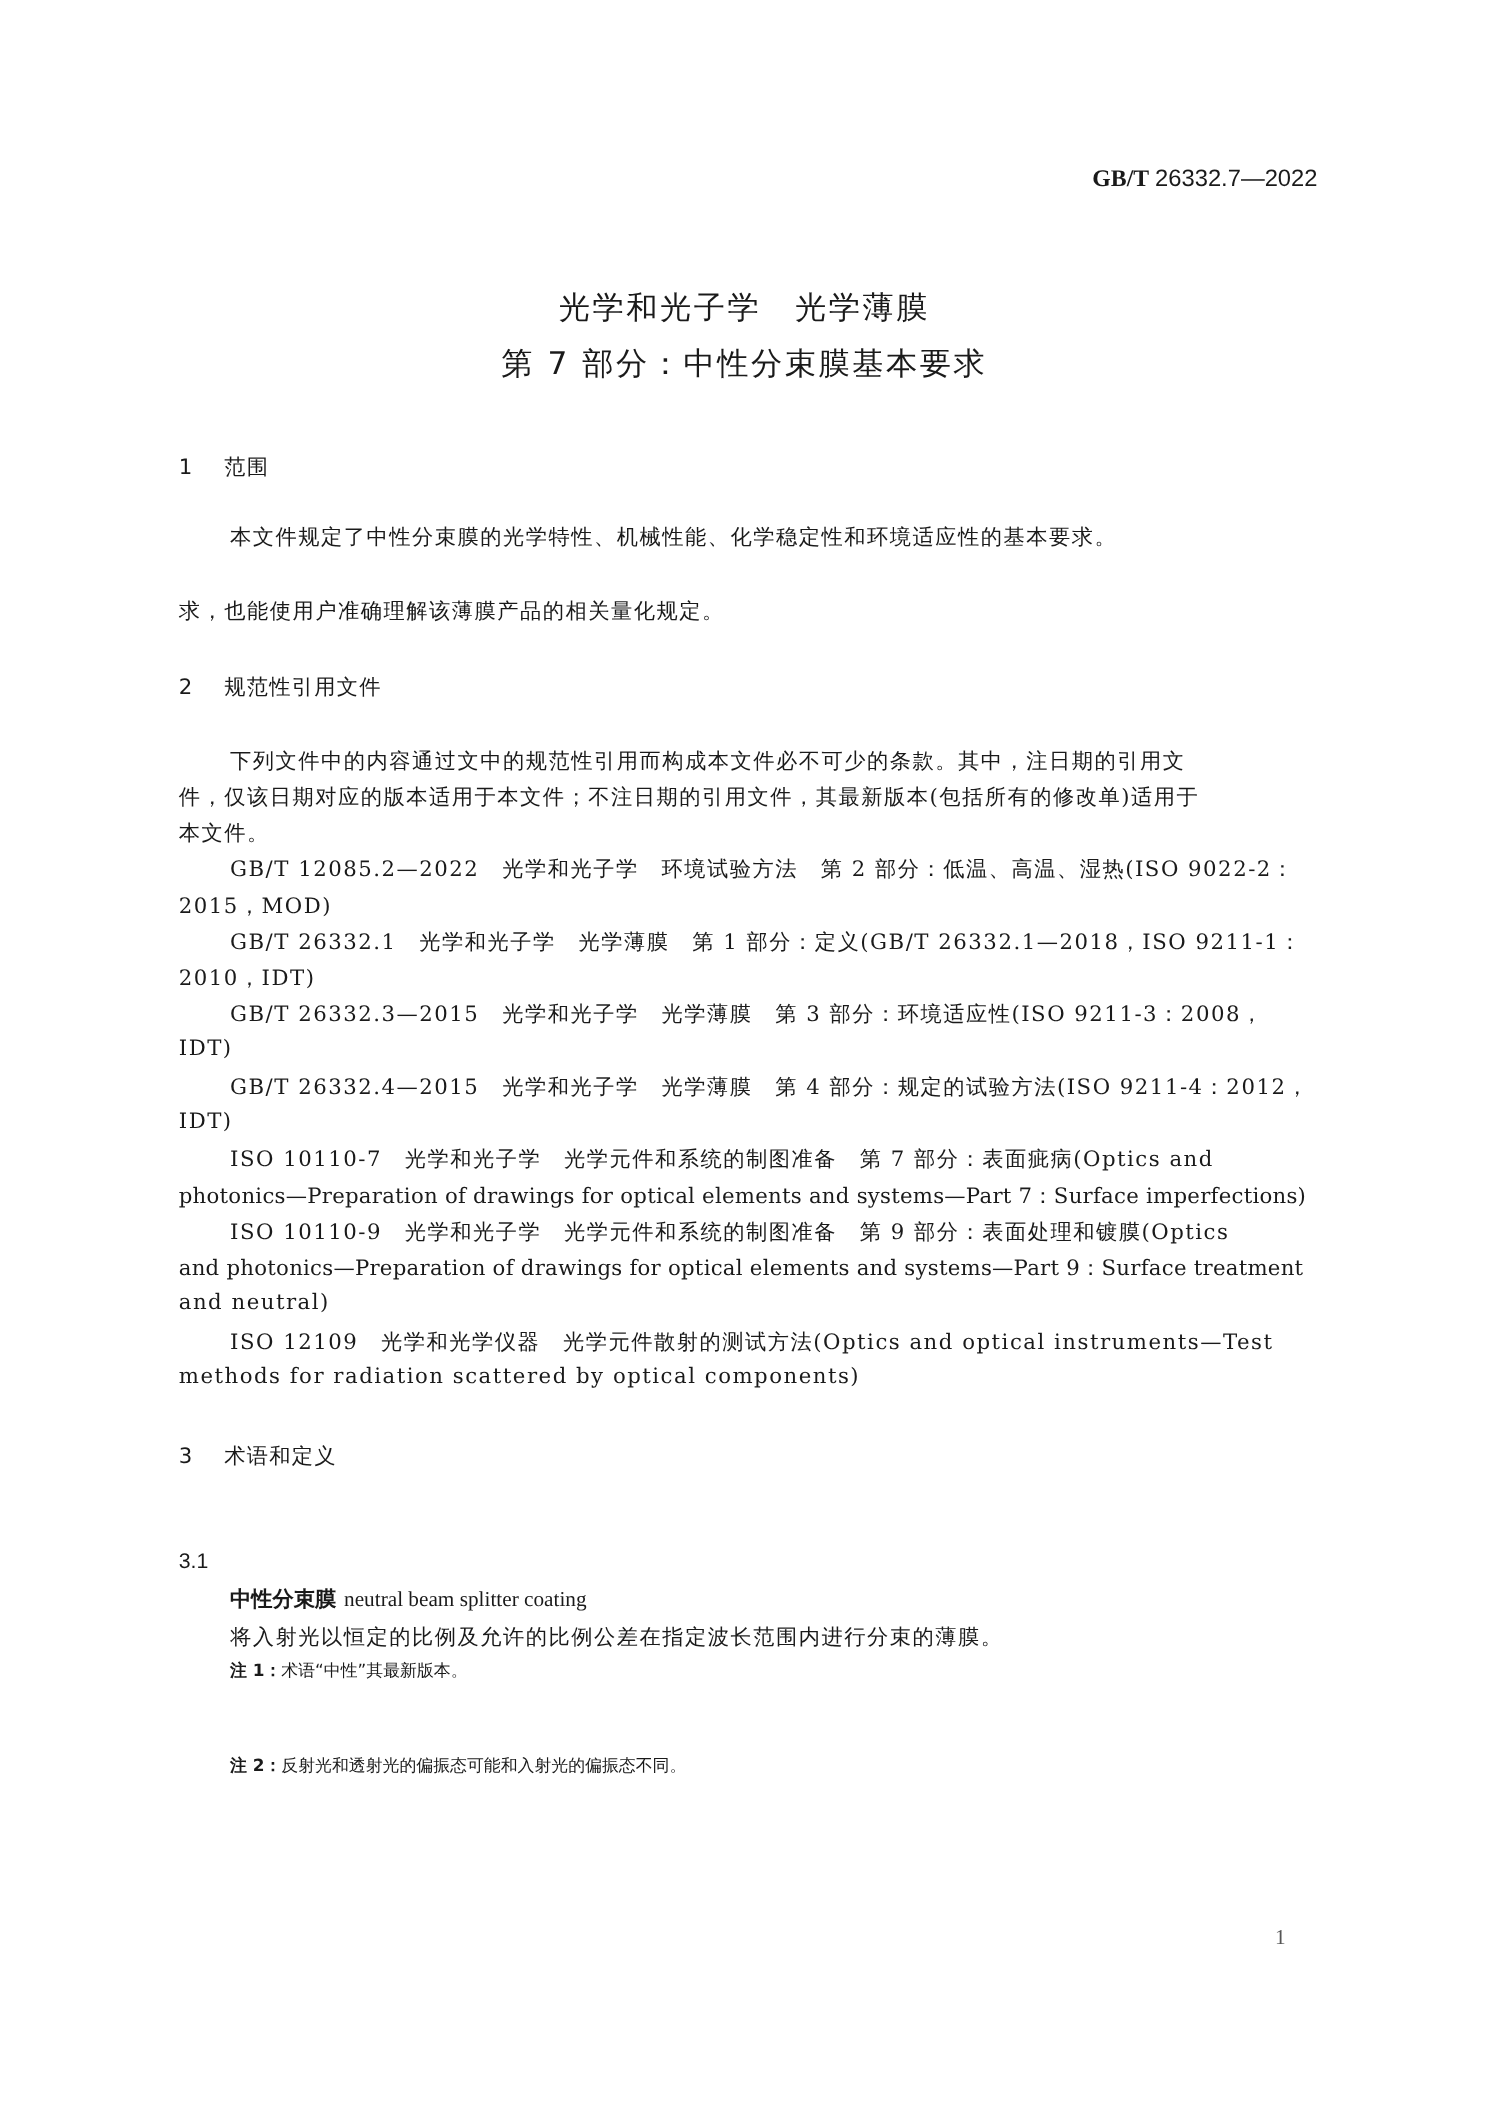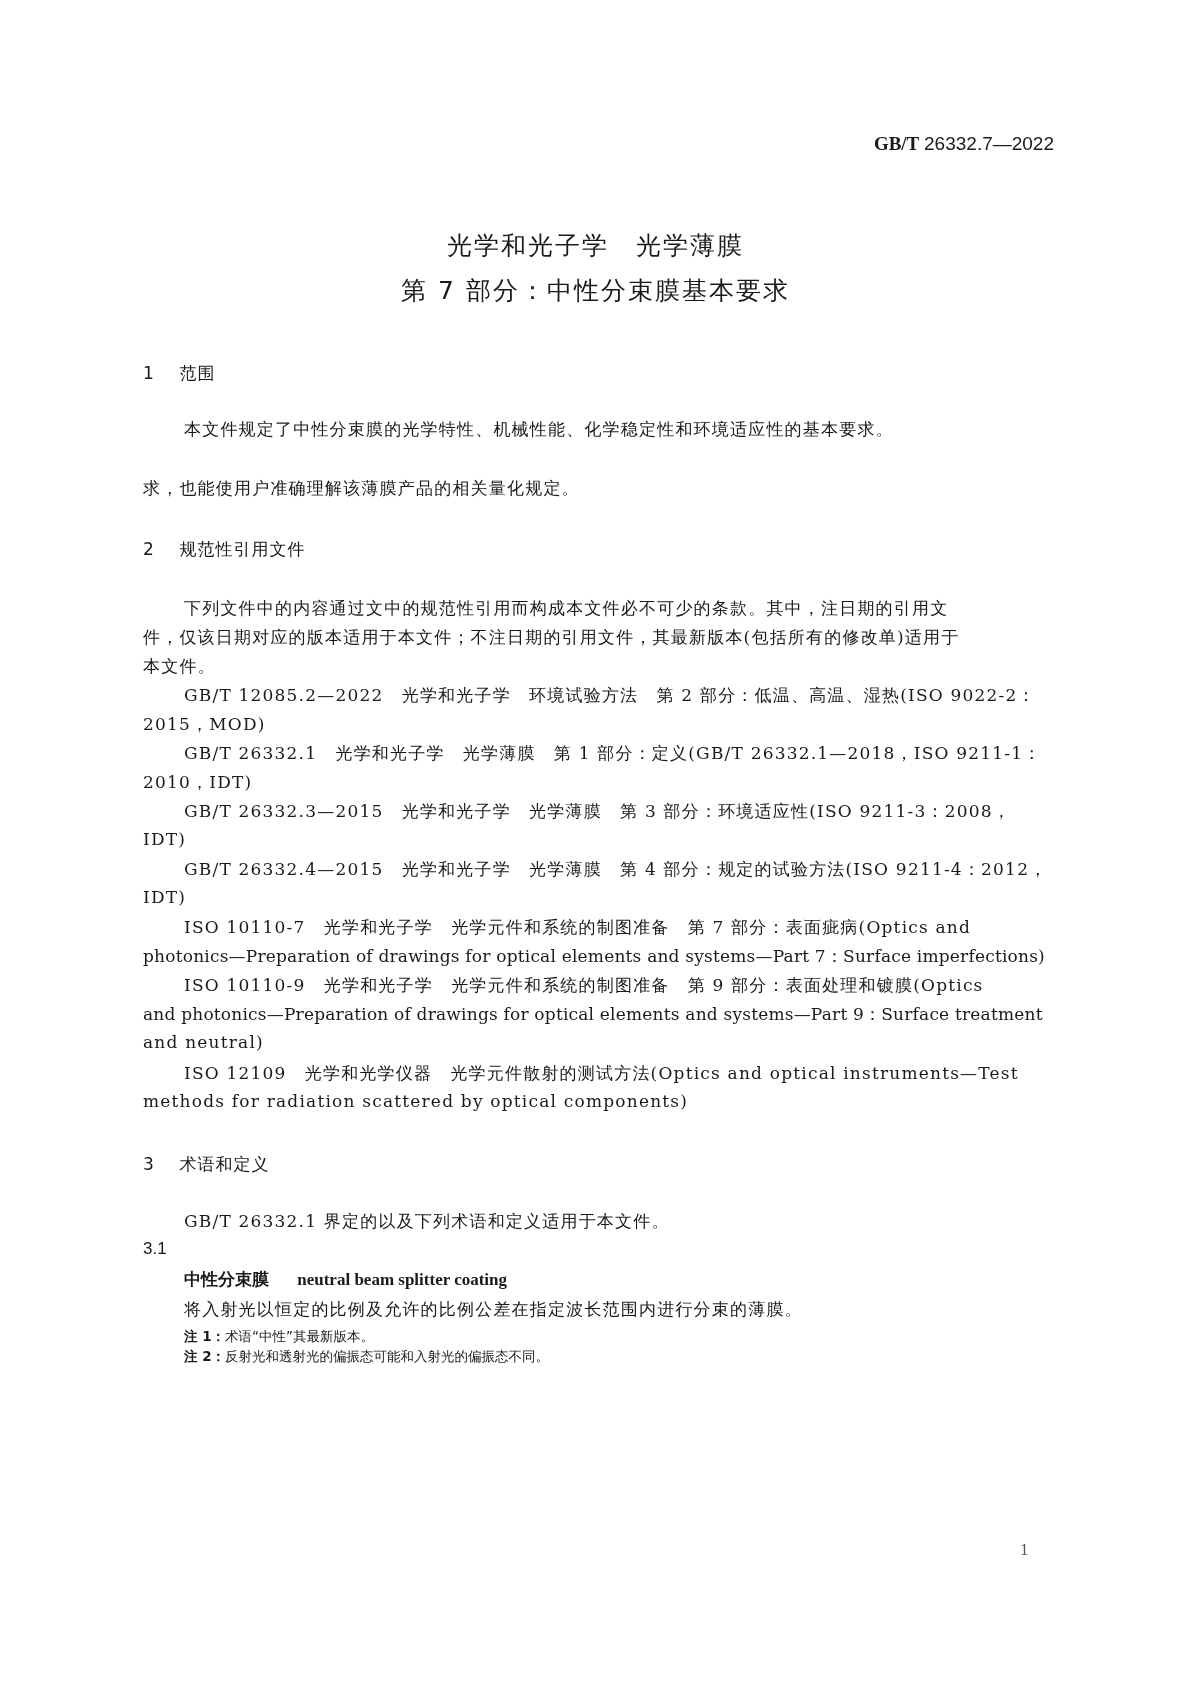--- a/index.html
+++ b/index.html
@@ -12,21 +12,21 @@
     .title { left: 0; width: 1191px; text-align: center; font-family: "DejaVu Sans", sans-serif; font-size: 25px; letter-spacing: 2px; }
     .title1 { top: 229px; }
     .title2 { top: 274px; }
     .heading { left: 143px; font-family: "DejaVu Sans", sans-serif; font-size: 17px; letter-spacing: 1px; }
     .heading .hnum { display: inline-block; width: 30px; }
     .body-line { font-family: "DejaVu Serif", serif; font-size: 17px; letter-spacing: 1.2px; }
     .ind { left: 184px; }
     .flush { left: 143px; }
     .term { left: 184px; font-size: 17px; }
     .term .zh { font-family: "DejaVu Sans", sans-serif; font-weight: bold; }
-    .term .en { font-family: "Liberation Serif", serif; font-weight: bold; margin-left: 24px; }
+    .term .en { font-family: "Liberation Serif", serif; font-weight: normal; margin-left: 2px; }
     .note { left: 184px; font-family: "DejaVu Sans", sans-serif; font-size: 13.5px; }
     .note .lbl { font-weight: bold; }
     .page-num { left: 1020px; top: 1540px; font-family: "Liberation Serif", serif; font-size: 17px; color: #555; }
     .subnum { left: 143px; font-family: "Liberation Sans", sans-serif; font-size: 17px; }
   </style>
 </head>
 <body>
 
 <div class="page">
 
@@ -80,32 +80,31 @@
   </div>
   <div>
     <div class="abs body-line ind" style="top:1062px;">ISO 12109　光学和光学仪器　光学元件散射的测试方法(Optics and optical instruments—Test</div>
     <div class="abs body-line flush" style="top:1091px;">methods for radiation scattered by optical components)</div>
   </div>
 
   <div class="abs heading" style="top:1153px;">
     <span class="hnum">3</span>
     <span>术语和定义</span>
   </div>
-  <div class="abs body-line ind" style="top:1210px;">GB/T 26332.1 界定的以及下列术语和定义适用于本文件。</div>
 
   <div>
     <div class="abs subnum" style="top:1239px;">3.1</div>
     <div class="abs term" style="top:1268px;">
       <span class="zh">中性分束膜</span>
       <span class="en">neutral beam splitter coating</span>
     </div>
     <div class="abs body-line ind" style="top:1298px;">将入射光以恒定的比例及允许的比例公差在指定波长范围内进行分束的薄膜。</div>
     <div class="abs note" style="top:1328px;">
       <span class="lbl">注 1：</span><span>术语“中性”其最新版本。</span>
     </div>
-    <div class="abs note" style="top:1348px;">
+    <div class="abs note" style="top:1404px;">
       <span class="lbl">注 2：</span><span>反射光和透射光的偏振态可能和入射光的偏振态不同。</span>
     </div>
   </div>
 
   <div class="abs page-num">1</div>
 
 </div>
 
 </body></html>

